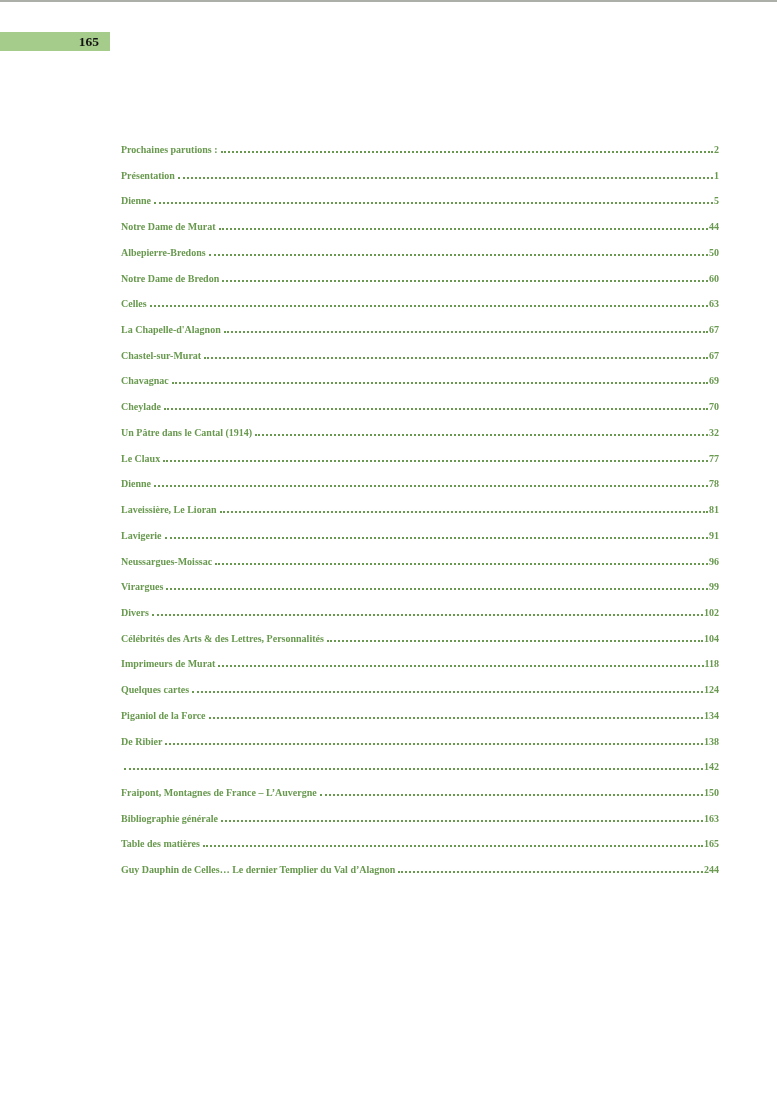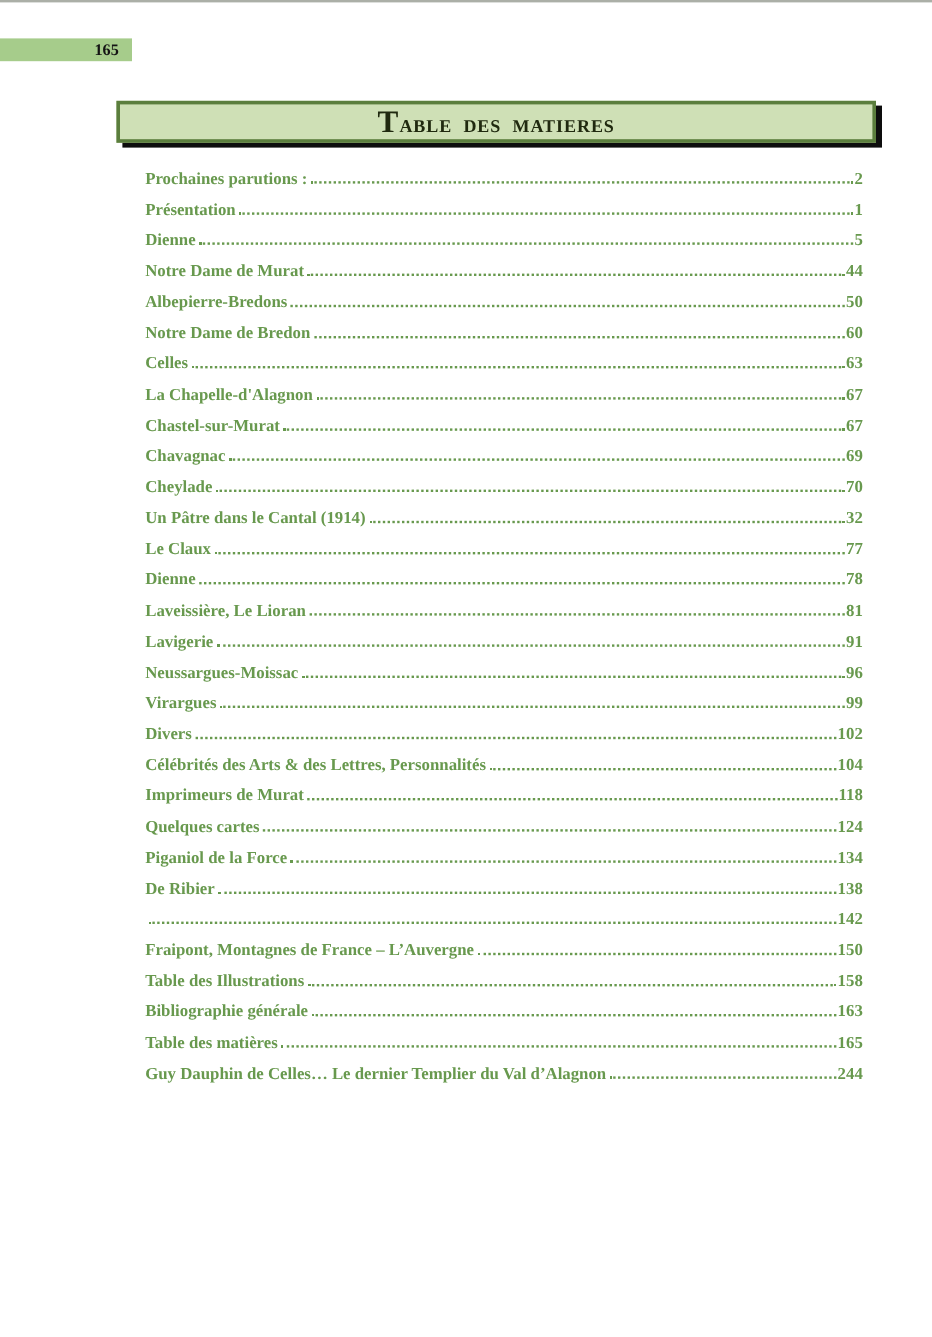--- a/index.html
+++ b/index.html
@@ -41,21 +41,21 @@
   .title::first-letter{
     text-transform:uppercase;
     font-size:26px;
   }
   .toc{
     position:absolute;left:121px;top:137px;width:598px;
   }
   .toc-row{
     display:flex;align-items:baseline;
     height:25.73px;line-height:25.73px;
-    font-size:14px;font-weight:700;color:#68994e;text-align:right;
+    font-size:10px;font-weight:700;color:#68994e;text-align:right;
   }
   .toc-label{white-space:nowrap;}
   .toc-leader{
     flex:1;min-width:12px;
     border-bottom:2px dotted #68994e;
     margin:0 1px 0 3px;
   }
   .toc-page{white-space:nowrap;}
   .footer-band{
     position:absolute;left:97px;top:1087px;width:680px;height:25px;
@@ -66,23 +66,20 @@
 <body>
 
 <div class="page">
 
   <div class="top-edge"></div>
 
   <div class="header-band">
     <span class="pagenum">165</span>
   </div>
 
-  <div class="title-box">
-    <span class="title">TABLE DES MATIERES</span>
-  </div>
 
   <div class="toc">
       <div class="toc-row">
         <span class="toc-label">Prochaines parutions :</span>
         <span class="toc-leader"></span>
         <span class="toc-page">2</span>
       </div>
       <div class="toc-row">
         <span class="toc-label">Présentation</span>
         <span class="toc-leader"></span>
@@ -201,25 +198,20 @@
       <div class="toc-row">
         <span class="toc-leader"></span>
         <span class="toc-page">142</span>
       </div>
       <div class="toc-row">
         <span class="toc-label">Fraipont, Montagnes de France – L’Auvergne</span>
         <span class="toc-leader"></span>
         <span class="toc-page">150</span>
       </div>
       <div class="toc-row">
-        <span class="toc-label">Table des Illustrations</span>
-        <span class="toc-leader"></span>
-        <span class="toc-page">158</span>
-      </div>
-      <div class="toc-row">
         <span class="toc-label">Bibliographie générale</span>
         <span class="toc-leader"></span>
         <span class="toc-page">163</span>
       </div>
       <div class="toc-row">
         <span class="toc-label">Table des matières</span>
         <span class="toc-leader"></span>
         <span class="toc-page">165</span>
       </div>
       <div class="toc-row">

